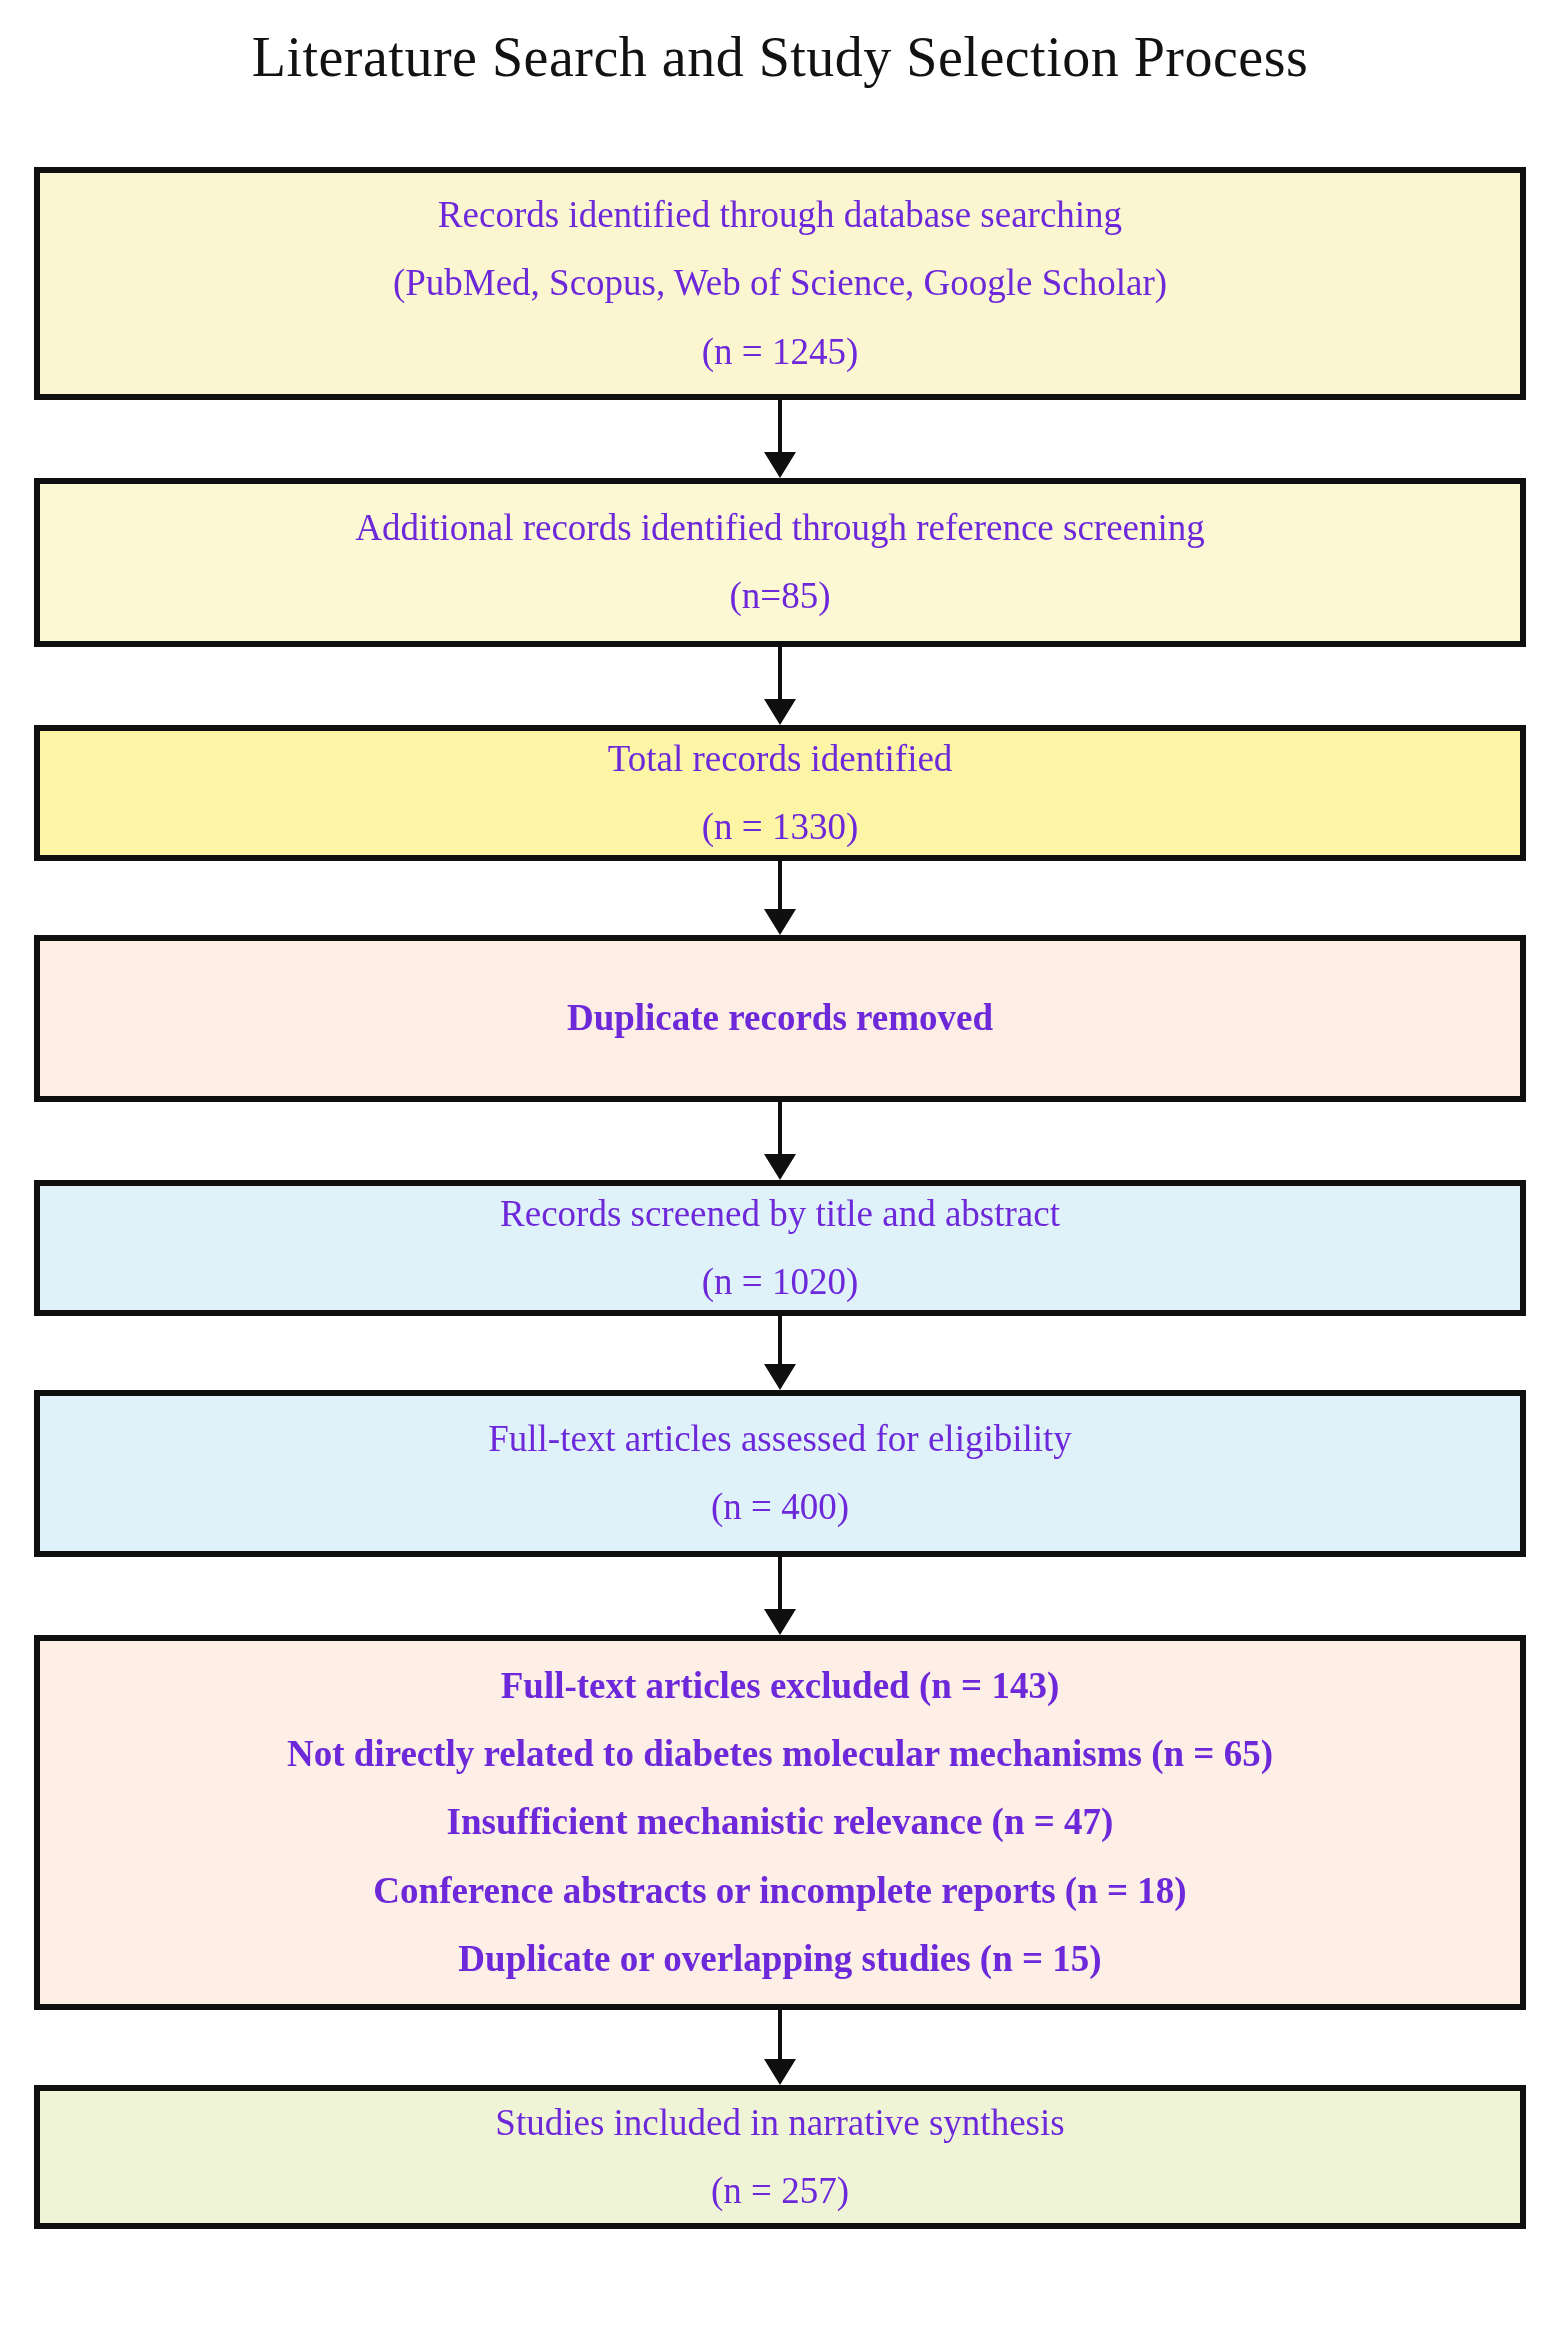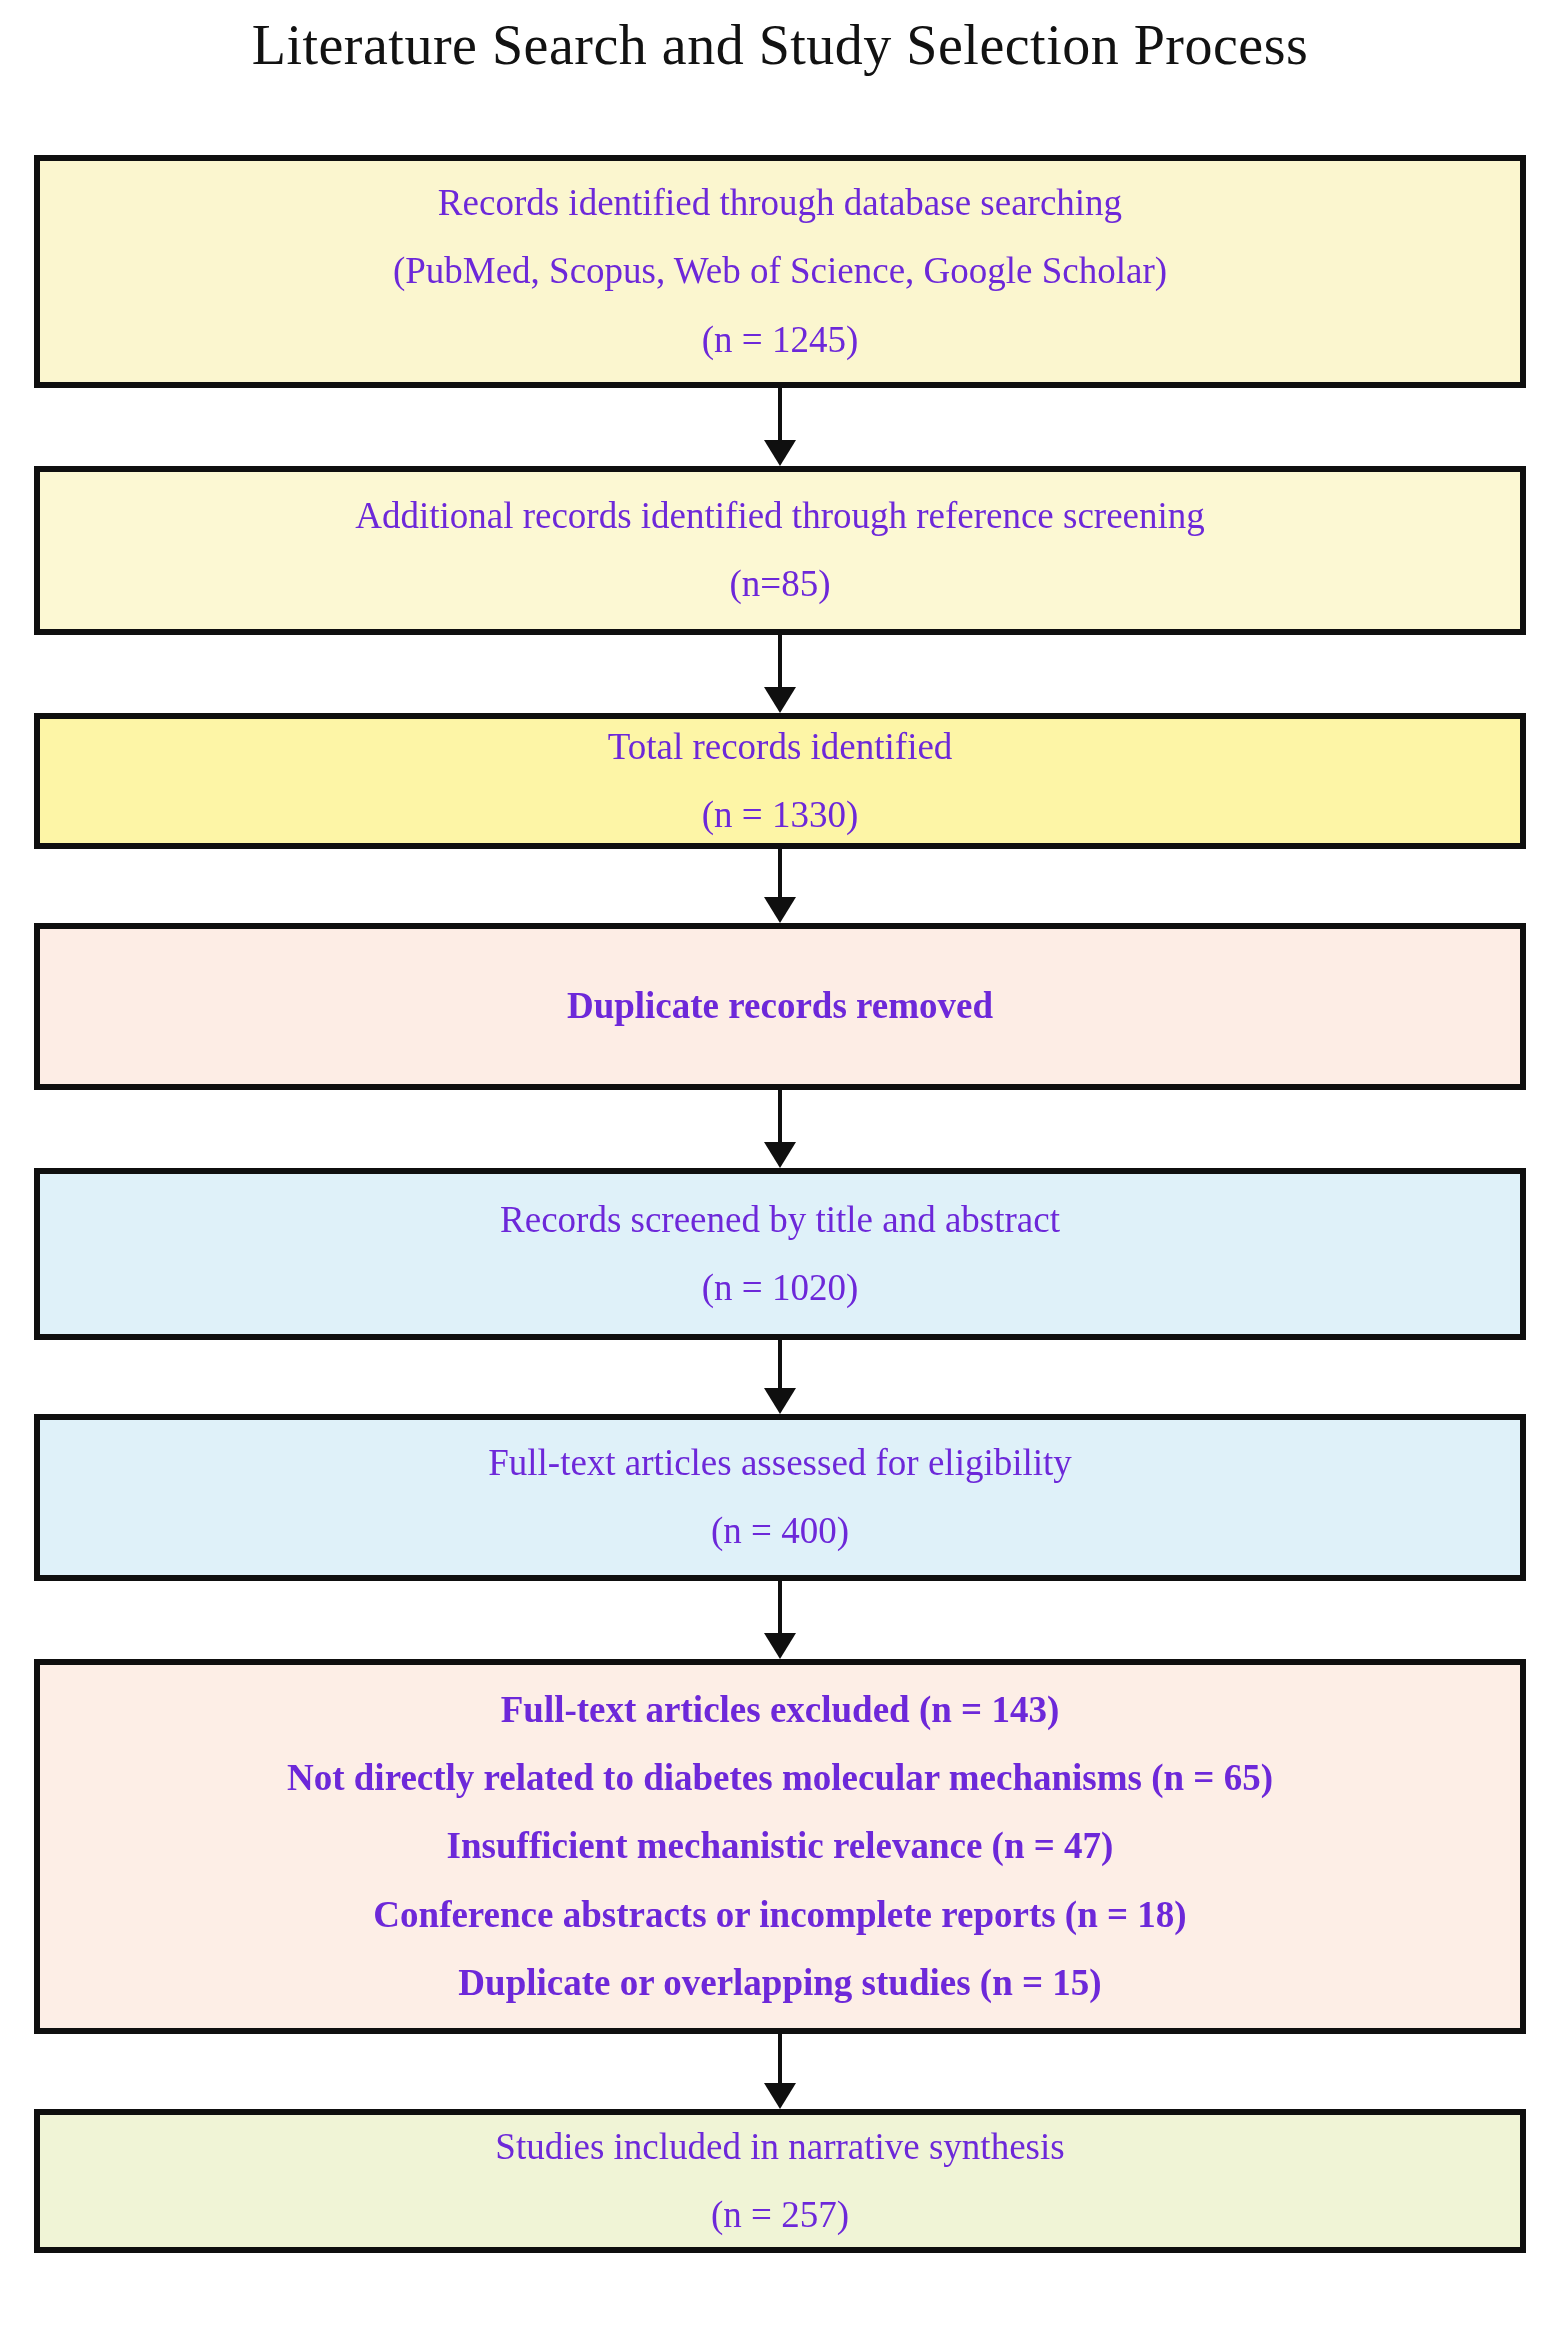--- a/index.html
+++ b/index.html
@@ -11,21 +11,21 @@
     font-family: "Liberation Serif", "DejaVu Serif", serif;
     color: #101010;
   }
   .page {
     width: 1560px;
     height: 2350px;
     overflow: hidden;
     position: relative;
   }
   .diagram-title {
-    margin: 4px;
+    margin: 16px;
     padding-top: 7.8px;
     text-align: center;
     font-size: 56px;
     font-weight: normal;
     letter-spacing: 0.5px;
     line-height: 1.2;
     color: #121212;
   }
   .flow {
     width: 1492px;
@@ -42,21 +42,21 @@
     align-items: center;
     text-align: center;
     font-size: 37px;
     line-height: 1.84;
     color: #6d28d9;
   }
   .b0 { height: 233px; }
   .b1 { height: 169px; }
   .b2 { height: 136px; }
   .b3 { height: 167px; }
-  .b4 { height: 172px; }
+  .b4 { height: 136px; }
   .b5 { height: 167px; }
   .b6 { height: 375px; }
   .b7 { height: 144px; }
   .gap {
     display: flex;
     flex-direction: column;
     align-items: center;
   }
   .g80 { height: 78px; }
   .g75 { height: 74px; }

